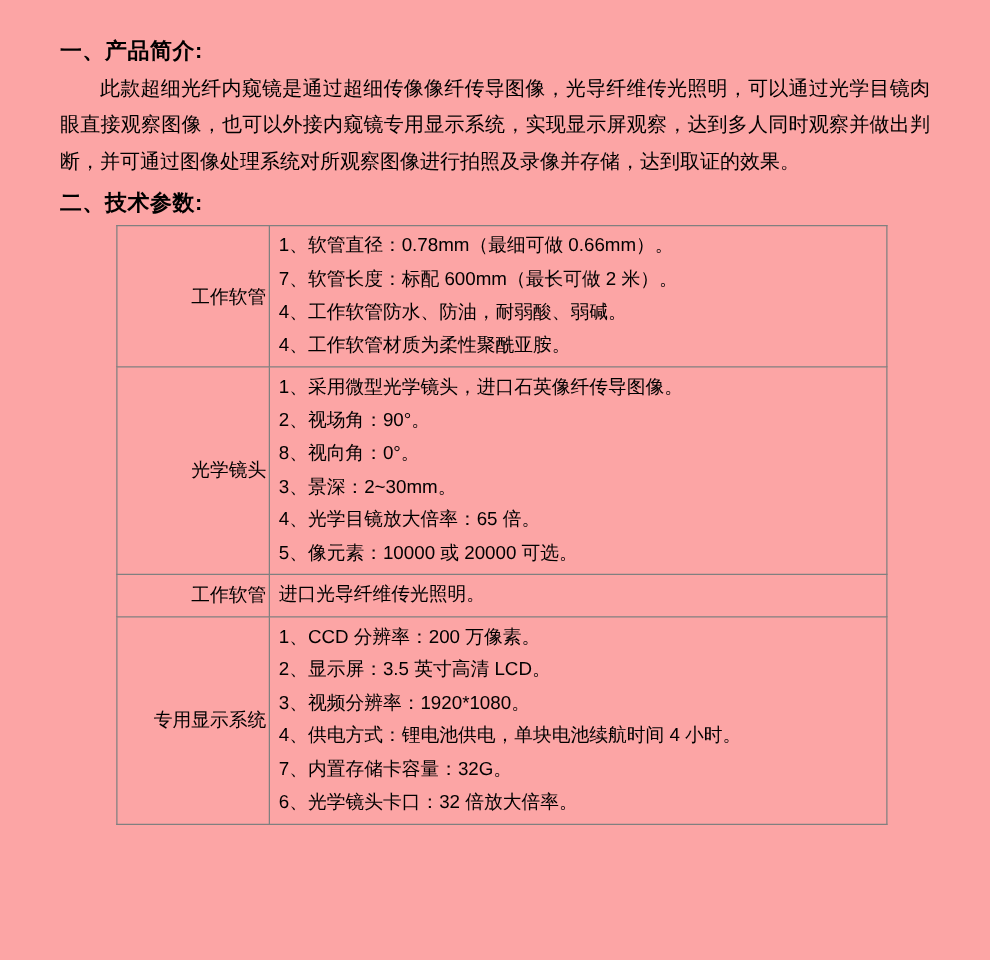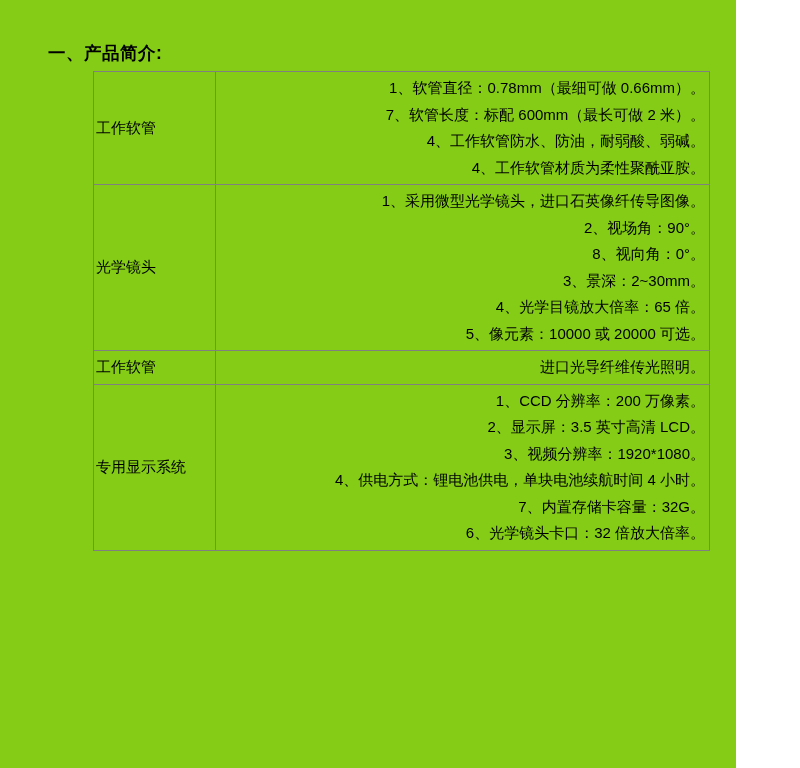--- a/index.html
+++ b/index.html
@@ -4,24 +4,24 @@
 <style>
   * { box-sizing: border-box; }
   html, body {
     margin: 0;
     padding: 0;
     background: #ffffff;
     color: #000000;
     font-family: "Liberation Sans", sans-serif;
   }
   .page {
-    width: 736px;
+    width: 792px;
     height: 768px;
-    background: #84cc16;
-    padding: 43px 48px 0 48px;
+    background: #fca5a5;
+    padding: 30px 48px 0 48px;
     overflow: hidden;
   }
   .heading {
     font-size: 17.5px;
     font-weight: bold;
     line-height: 20px;
     margin: 0;
     letter-spacing: 0.5px;
   }
   .heading-2 {
@@ -39,44 +39,45 @@
     border-collapse: collapse;
     table-layout: fixed;
     width: 617px;
     margin: 8px 0 0 45px;
   }
   table.spec-table td {
     border: 1.5px solid #808080;
   }
   td.label-cell {
     width: 122px;
-    text-align: left;
+    text-align: right;
     vertical-align: middle;
     font-size: 15px;
     padding: 2px;
   }
   td.value-cell {
     vertical-align: middle;
     font-size: 15px;
     padding: 3px 4px 3px 7px;
   }
   .cell-line {
     line-height: 26.5px;
     white-space: pre-wrap;
-    text-align: right;
   }
 </style>
 </head>
 <body>
 
 <div class="page">
 
   <div class="heading">一、产品简介:</div>
 
+  <p class="intro">此款超细光纤内窥镜是通过超细传像像纤传导图像，光导纤维传光照明，可以通过光学目镜肉眼直接观察图像，也可以外接内窥镜专用显示系统，实现显示屏观察，达到多人同时观察并做出判断，并可通过图像处理系统对所观察图像进行拍照及录像并存储，达到取证的效果。</p>
 
+  <div class="heading heading-2">二、技术参数:</div>
 
   <table class="spec-table">
     <tbody>
         <tr>
           <td class="label-cell">工作软管</td>
           <td class="value-cell">
             <div class="cell-line">1、软管直径：0.78mm（最细可做 0.66mm）。</div>
             <div class="cell-line">7、软管长度：标配 600mm（最长可做 2 米）。</div>
             <div class="cell-line">4、工作软管防水、防油，耐弱酸、弱碱。</div>
             <div class="cell-line">4、工作软管材质为柔性聚酰亚胺。</div>

